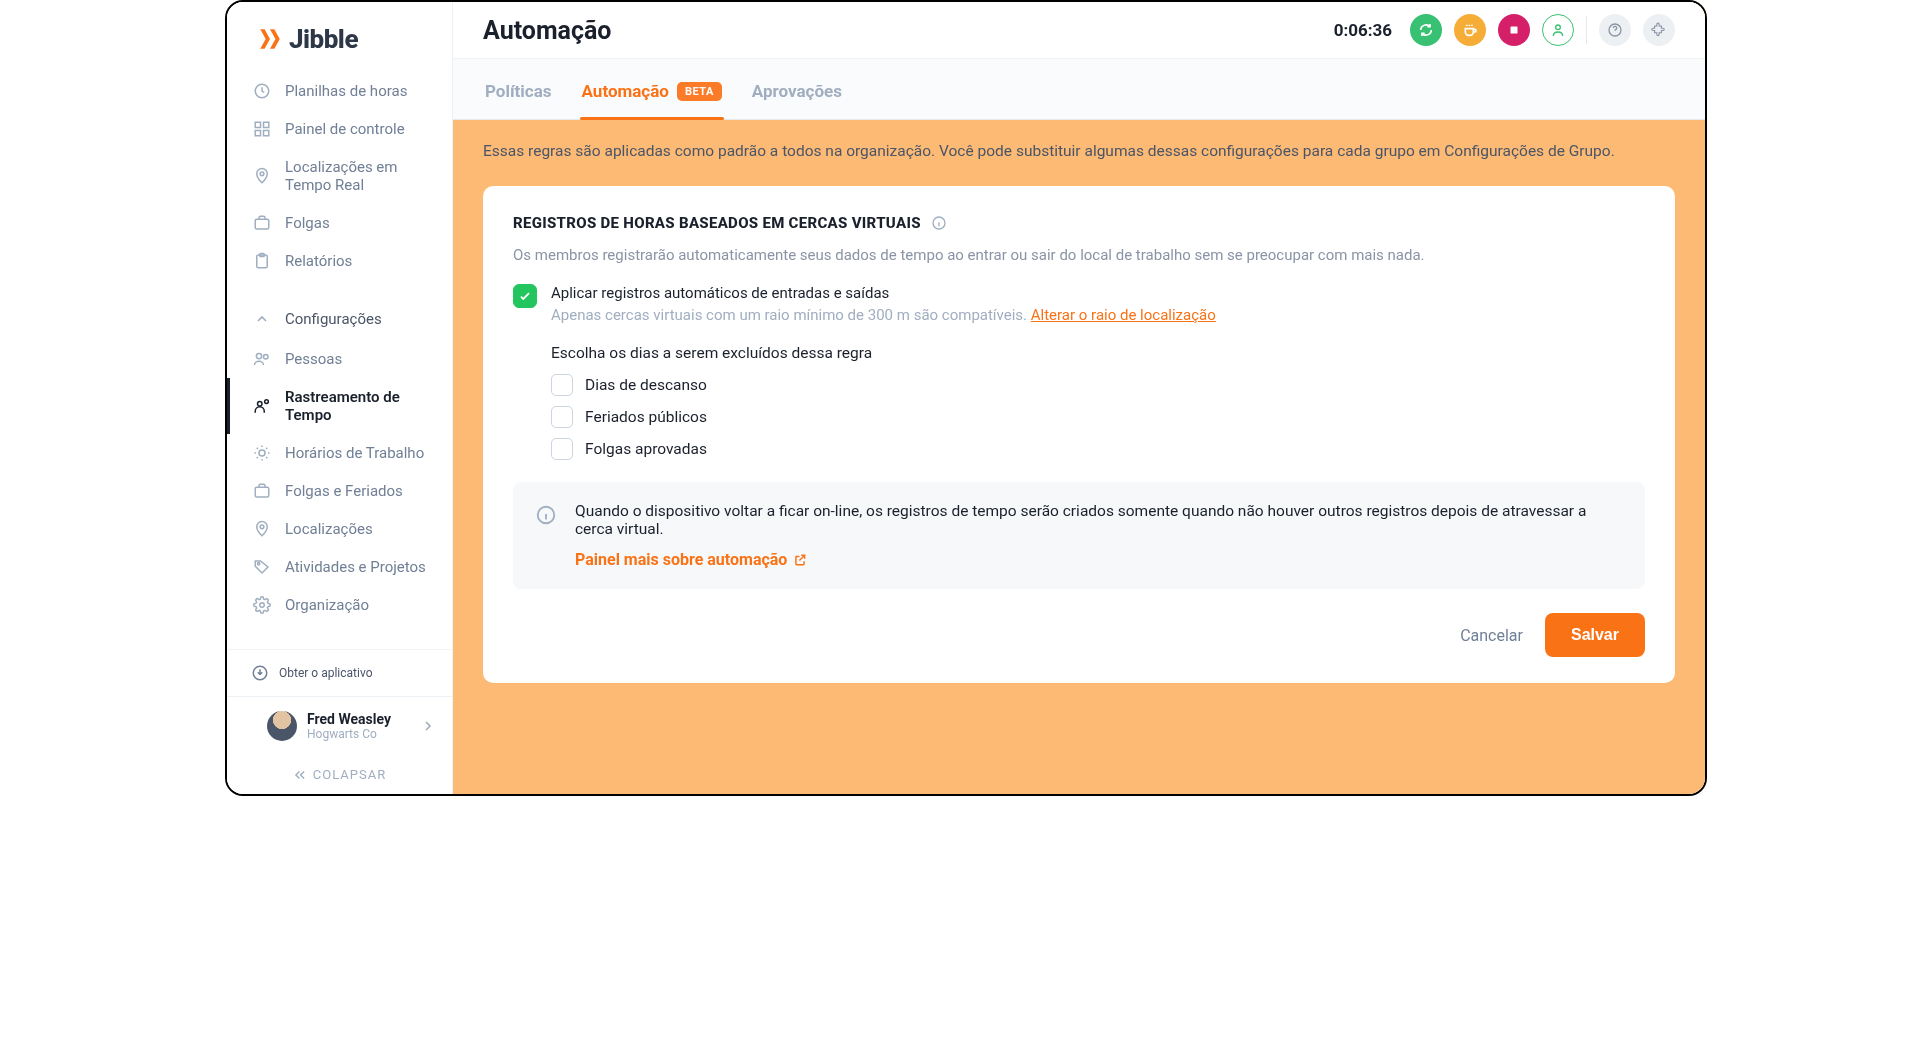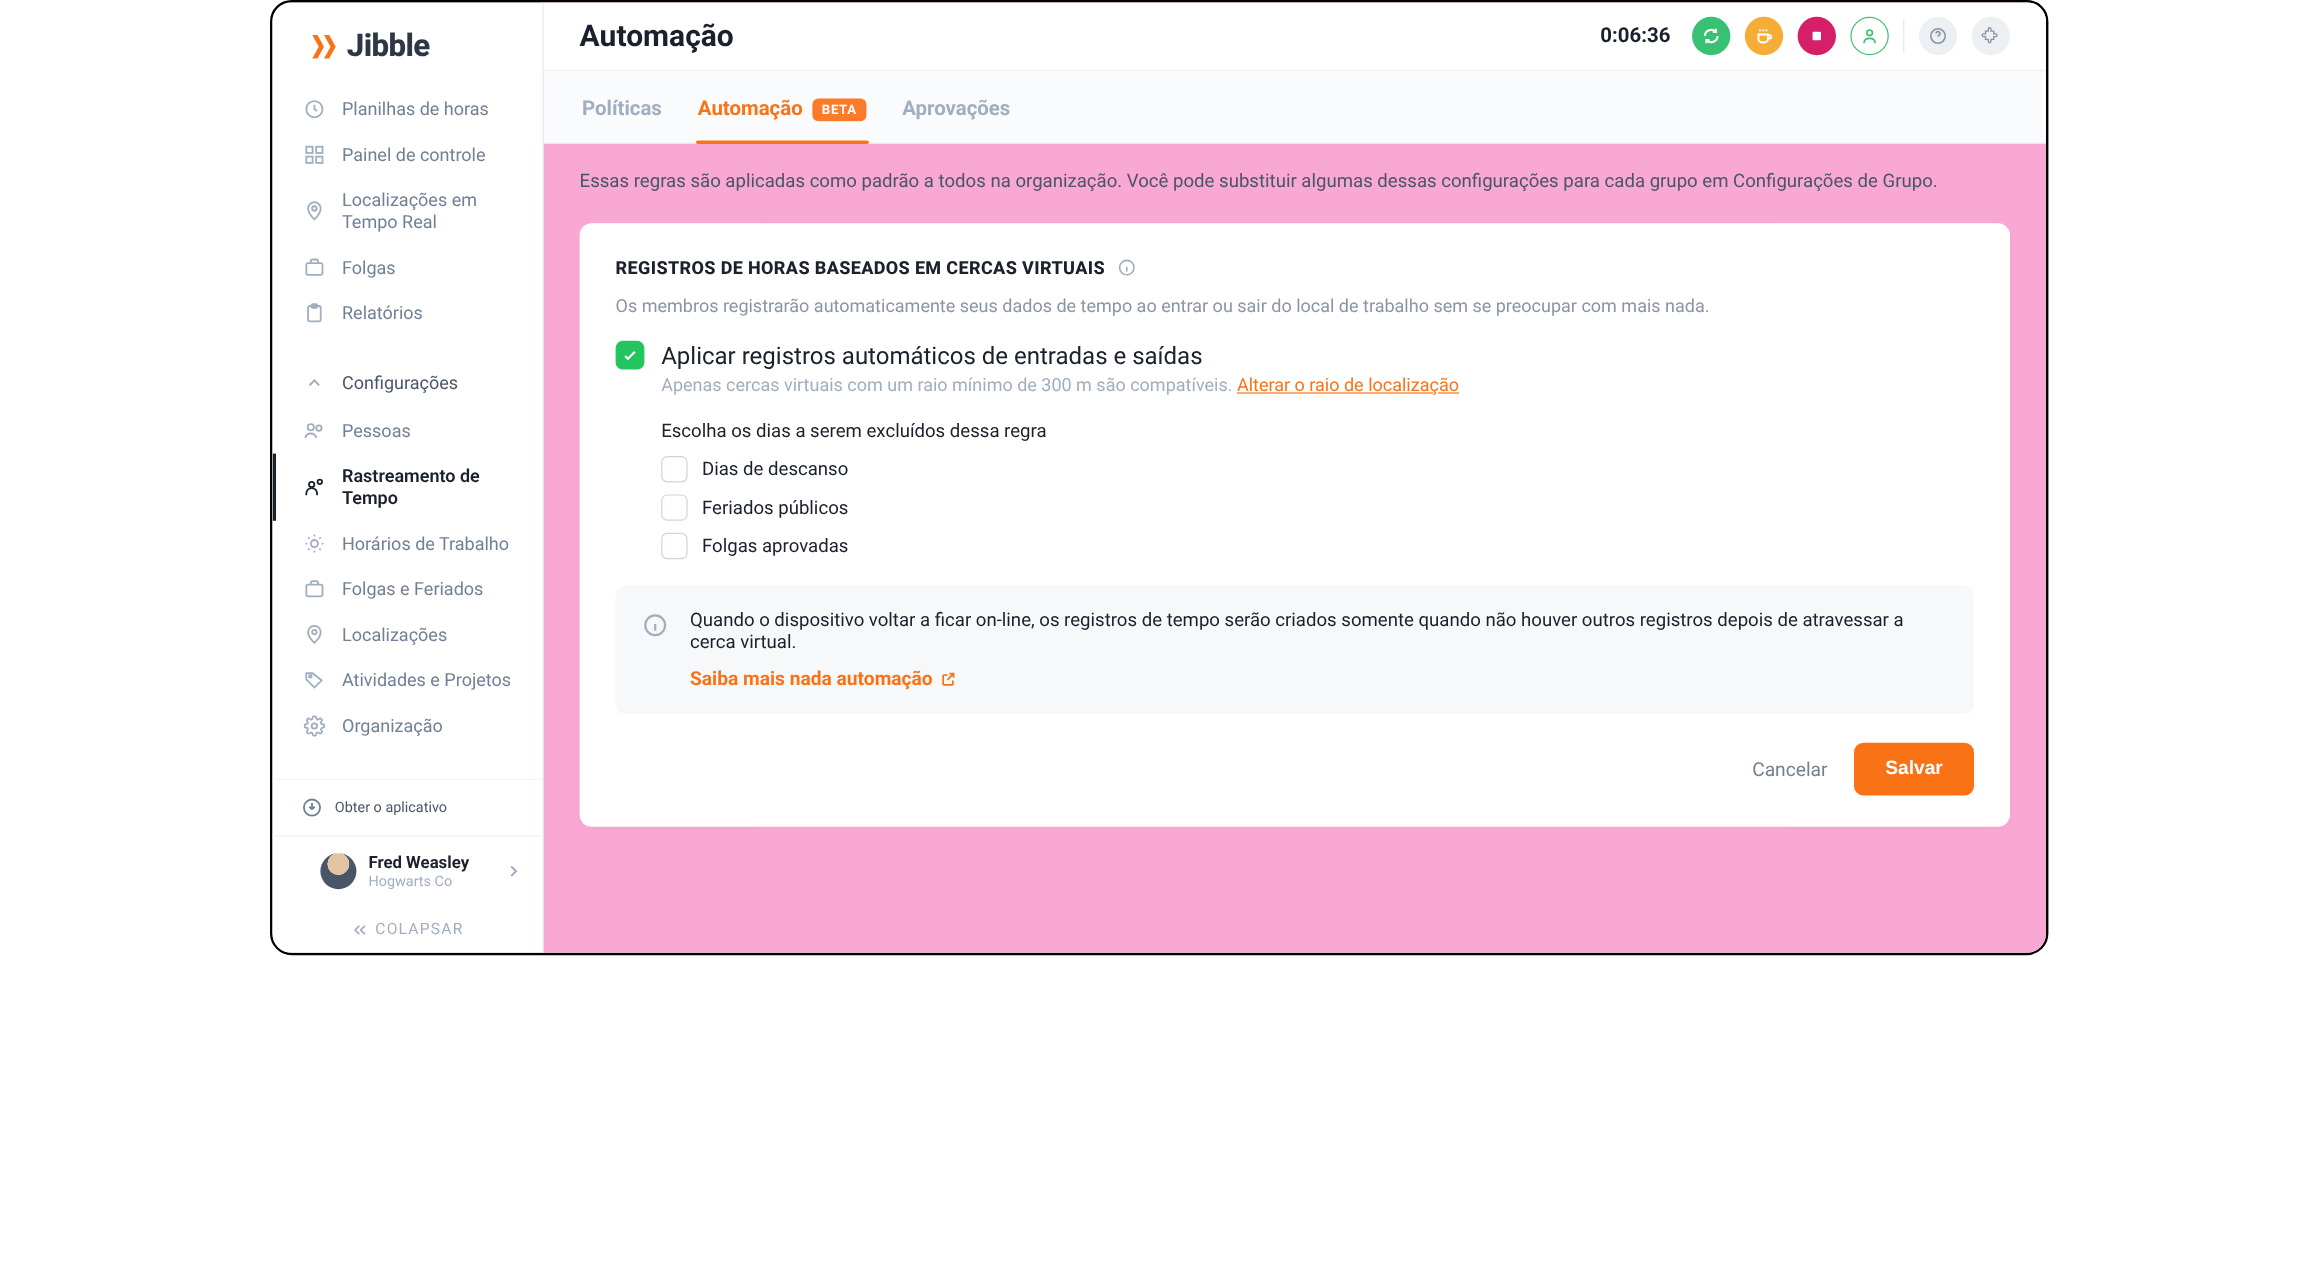--- a/index.html
+++ b/index.html
@@ -22,21 +22,21 @@
   .nav-config .chev { width:22px; display:flex; justify-content:center; }
   .get-app { display:flex; align-items:center; gap:10px; padding: 14px 24px; color:#4a5568; font-size:12px; border-top:1px solid #f3f4f6; cursor:pointer; }
   .user-row { display:flex; align-items:center; gap:10px; padding: 14px 16px 14px 40px; border-top:1px solid #edf2f7; cursor:pointer; }
   .avatar { width:30px; height:30px; border-radius:50%; background: radial-gradient(circle at 50% 30%, #e2c4a3 0 35%, #4a5568 36% 100%); flex-shrink:0; }
   .user-meta { flex:1; }
   .user-name { font-weight:700; font-size:14px; color:#1a202c; }
   .user-org { font-size:12px; color:#a0aec0; }
   .collapse { display:flex; justify-content:center; align-items:flex-end; gap:6px; padding:12px 0; color:#a0aec0; font-size:13px; letter-spacing:1px; cursor:pointer; }
 
   
-  .main { flex:1; display:flex; flex-direction:column; background:#f9a8d4; }
+  .main { flex:1; display:flex; flex-direction:column; background:#fdba74; }
   .topbar { display:flex; align-items:center; justify-content:space-between; padding: 12px 30px; background:#fff; border-bottom:1px solid #f1f2f4; }
   .page-title { font-size:25px; font-weight:700; color:#1a202c; }
   .topbar-right { display:flex; align-items:center; gap:12px; }
   .timer { font-weight:700; font-size:17px; color:#1a202c; margin-right:6px; }
   .circle-btn { width:32px; height:32px; border-radius:50%; display:flex; align-items:center; justify-content:center; cursor:pointer; color:#fff; }
   .circle-green { background:#38c172; }
   .circle-yellow { background:#f6ad37; }
   .circle-red { background:#d61f69; }
   .circle-outline { background:#fff; border:1.5px solid #38c172; color:#38c172; }
   .circle-gray { background:#edf0f3; color:#8a94a6; }
@@ -51,21 +51,21 @@
   .content { padding: 22px 30px 30px 30px; overflow:auto; }
   .page-desc { color:#4a5568; font-size:15.5px; margin-bottom: 26px; }
   .card { background:#fff; border-radius:10px; padding:28px 30px 26px 30px; box-shadow: 0 1px 2px rgba(0,0,0,0.02); }
   .section-title { display:flex; align-items:center; gap:10px; font-weight:800; font-size:15px; letter-spacing:0.3px; color:#1a202c; margin-bottom:14px; }
   .section-sub { color:#8a94a6; font-size:15px; margin-bottom:20px; }
 
   .check-row { display:flex; gap:14px; margin-bottom:4px; }
   .checkbox { width:24px; height:24px; border-radius:6px; border:1.5px solid #cbd5e0; flex-shrink:0; display:flex; align-items:center; justify-content:center; cursor:pointer; }
   .checkbox.checked { background:#22c55e; border-color:#22c55e; color:#fff; }
   .check-body { flex:1; }
-  .check-label { font-size:20px; color:#1a202c; }
+  .check-label { font-size:15px; color:#1a202c; }
   .check-help { font-size:15px; color:#a0aec0; margin-top:4px; }
   .check-help a { color:#f97316; text-decoration:underline; cursor:pointer; }
 
   .sub-block { margin-left:38px; margin-top:20px; }
   .sub-title { font-size:15.5px; color:#1a202c; margin-bottom:12px; }
   .opt { display:flex; align-items:center; gap:12px; margin-bottom:10px; }
   .opt .checkbox { width:22px; height:22px; border-radius:5px; }
   .opt-label { font-size:15.5px; color:#1a202c; }
 
   .info-box { display:flex; gap:16px; background:#f7f8fa; border-radius:8px; padding:20px 22px; margin-top:22px; }
@@ -355,21 +355,21 @@
         <div class="info-box">
           <span class="info-icon">
               <svg width="22" height="22" viewBox="0 0 24 24" fill="none" stroke="#a0aec0" stroke-width="2">
                 <circle cx="12" cy="12" r="9"></circle>
                 <path d="M12 8h.01M11 12h1v5"></path>
               </svg>
             </span>
           <div>
             <div class="info-text">Quando o dispositivo voltar a ficar on-line, os registros de tempo serão criados somente quando não houver outros registros depois de atravessar a cerca virtual.</div>
             <a class="info-link">
-              <span>Saiba mais nada automação</span>
+              <span>Painel mais sobre automação</span>
               <svg width="14" height="14" viewBox="0 0 24 24" fill="none" stroke="#f97316" stroke-width="2.5">
                   <path d="M14 4h6v6M20 4l-9 9M19 14v5a1 1 0 0 1-1 1H6a1 1 0 0 1-1-1V7a1 1 0 0 1 1-1h5"></path>
                 </svg>
             </a>
           </div>
         </div>
 
         <div class="actions">
           <span class="btn-text">Cancelar</span>
           <button class="btn-primary">Salvar</button>

